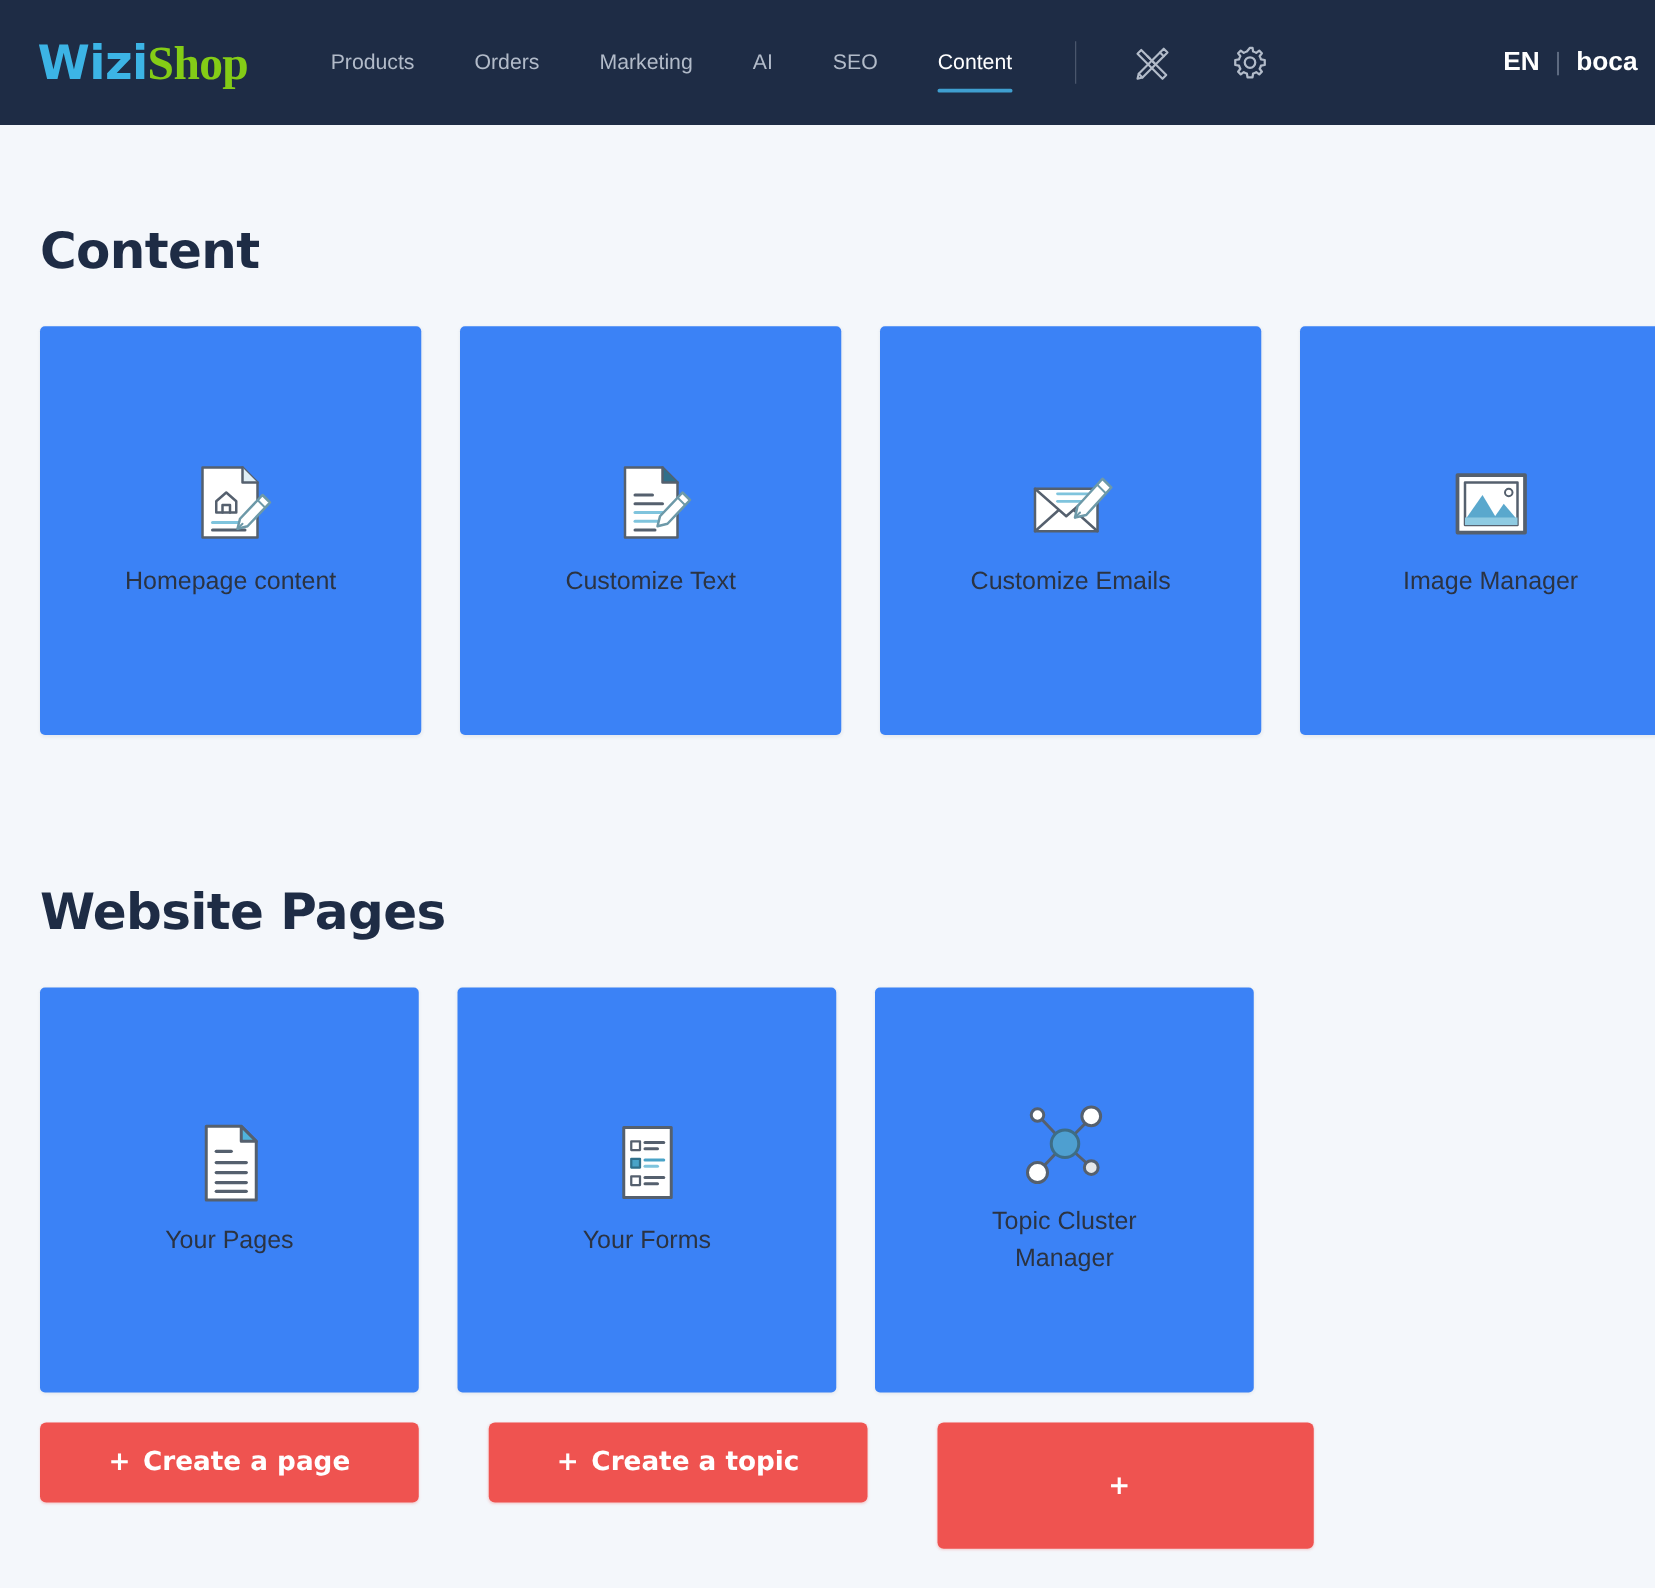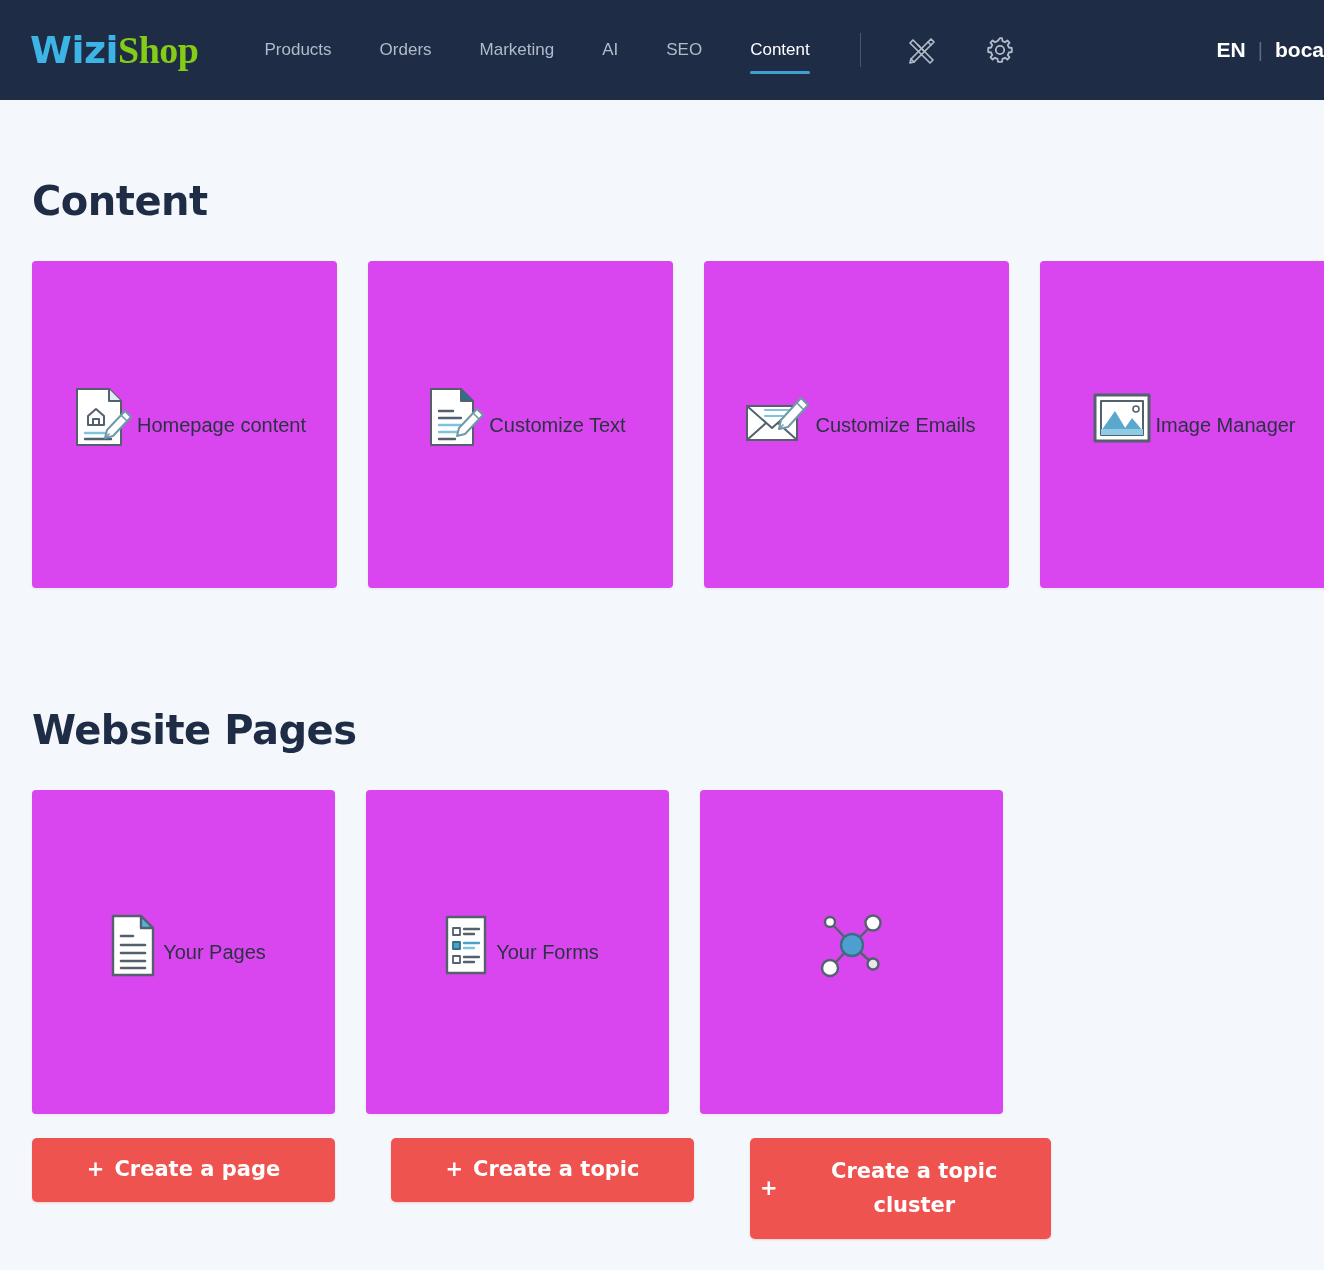--- a/index.html
+++ b/index.html
@@ -84,21 +84,21 @@
     cursor: pointer;
     display: flex;
     align-items: center;
     justify-content: center;
   }
 
   .nav-right {
     display: flex;
     align-items: flex-end;
     margin-left: auto;
-    padding-right: 0;
+    padding-right: 14px;
     white-space: nowrap;
   }
 
   .lang {
     color: #ffffff;
     font-size: 21px;
     font-weight: bold;
     cursor: pointer;
   }
   .sep {
@@ -126,25 +126,25 @@
   .title-content { margin-top: 78px; }
   .title-pages   { margin-top: 119px; }
 
   .card-row {
     display: flex;
     margin-top: 37px;
     gap: 31px;
   }
 
   .card {
-    background: #d946ef;
+    background: #3b82f6;
     border-radius: 4px;
     box-shadow: 0 1px 3px rgba(30,44,69,0.07);
     display: flex;
-    flex-direction: row;
+    flex-direction: column;
     align-items: center;
     justify-content: center;
     cursor: pointer;
     flex: 0 0 auto;
   }
 
   .card-content { width: 305px; height: 327px; }
   .card-pages   { width: 303px; height: 324px; }
 
   .card-icon {
@@ -355,33 +355,33 @@
           <path d="M37 35 L56 16" stroke="#55606e" stroke-width="2.4"></path>
           <path d="M37 35 L18 55" stroke="#55606e" stroke-width="2.4"></path>
           <path d="M37 35 L56 52" stroke="#55606e" stroke-width="2.4"></path>
           <circle cx="37" cy="35" r="11" fill="#4e9fd0" stroke="#3d6d86" stroke-width="2.4"></circle>
           <circle cx="15" cy="12" r="5" fill="#ffffff" stroke="#55606e" stroke-width="2.4"></circle>
           <circle cx="58" cy="13" r="7.5" fill="#ffffff" stroke="#55606e" stroke-width="2.4"></circle>
           <circle cx="15" cy="58" r="8" fill="#ffffff" stroke="#55606e" stroke-width="2.4"></circle>
           <circle cx="58" cy="54" r="5.5" fill="#e6e8ea" stroke="#55606e" stroke-width="2.4"></circle>
         </svg>
       </div>
+      <div class="card-label">Topic Cluster Manager</div>
     </div>
   </div>
 
   <div class="btn-row">
     <button class="btn btn-page">
       <span class="plus">+</span>
       <span>Create a page</span>
     </button>
 
     <button class="btn btn-form">
       <span class="plus">+</span>
       <span>Create a topic</span>
     </button>
 
     <button class="btn btn-cluster">
       <span class="plus">+</span>
-      <span class="two-line">Create a topic cluster</span>
     </button>
   </div>
 
 </div>
 
 </body></html>

